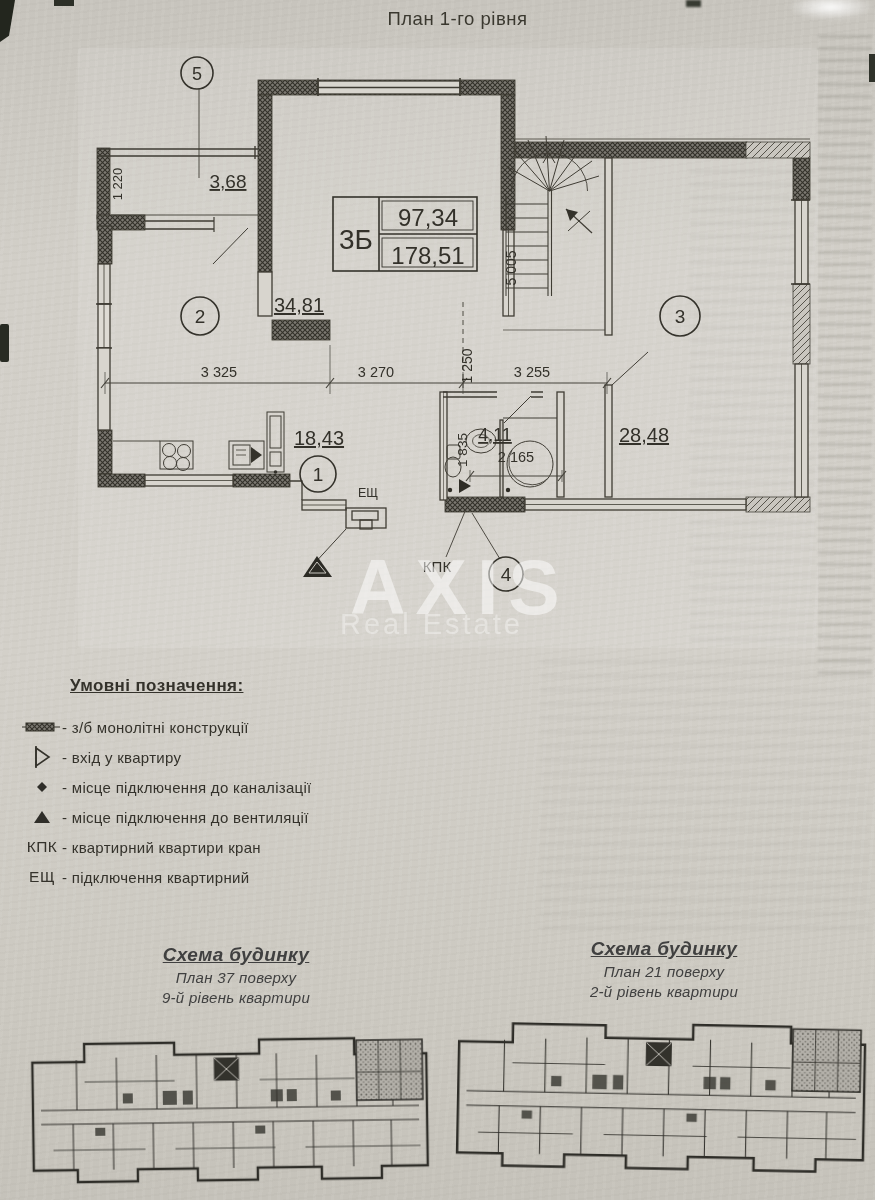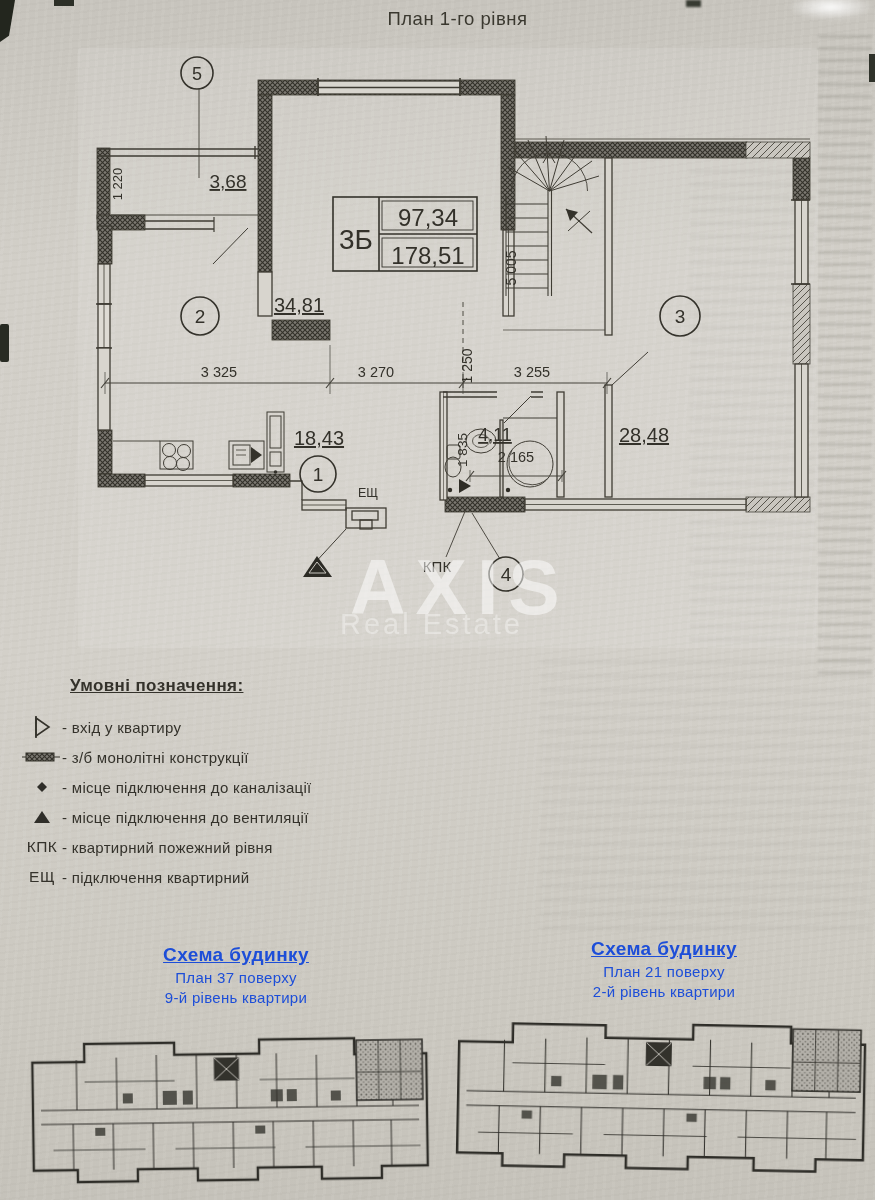--- a/index.html
+++ b/index.html
@@ -40,21 +40,21 @@
   
   .wm1{left:350px;top:543px;font-size:77px;font-weight:bold;letter-spacing:10px;color:rgba(255,255,255,.52);}
   .wm2{left:340px;top:608px;font-size:29px;font-weight:400;letter-spacing:3px;color:rgba(255,255,255,.36);}
   
   .legend{left:22px;top:676px;width:420px;color:#34322b;}
   .legend .lt{font-size:17px;font-weight:bold;text-decoration:underline;letter-spacing:.4px;margin-left:48px;margin-bottom:16px;}
   .lrow{display:flex;align-items:center;height:30px;font-size:15px;letter-spacing:.3px;}
   .lsym{width:40px;display:flex;justify-content:center;align-items:center;font-size:15px;color:#34322b;}
   .lsym.txt{font-size:15.5px;letter-spacing:.5px;}
   
-  .scheme{width:240px;text-align:center;color:#1d4ed8;}
+  .scheme{width:240px;text-align:center;color:#404040;font-style:italic;}
   .scheme .st{font-size:19px;font-weight:bold;text-decoration:underline;letter-spacing:.4px;}
   .scheme .sl{font-size:15px;margin-top:3px;letter-spacing:.3px;}
   .schemeL{left:116px;top:944px;}
   .schemeR{left:544px;top:938px;}
 </style>
 </head>
 <body>
 
 <div class="abs grain"></div>
 <div class="abs plansheet"></div>
@@ -292,59 +292,59 @@
 </svg>
 
 <div class="abs wm1">AXIS</div>
 <div class="abs wm2">Real Estate</div>
 
 <div class="abs legend">
   <div class="lt">Умовні позначення:</div>
 
   <div class="lrow">
     <span class="lsym">
+      <svg width="40" height="16">
+          <line x1="0" y1="8" x2="38" y2="8" stroke="#34322b"></line>
+          <rect x="4" y="4" width="28" height="8" fill="url(#ph)" stroke="#34322b" stroke-width="1"></rect>
+        </svg>
+    </span>
+    <span>- з/б монолітні конструкції</span>
+  </div>
+
+  <div class="lrow">
+    <span class="lsym">
       <svg width="22" height="26" fill="none" stroke="#34322b" stroke-width="1.6">
           <path d="M5,2 V24"></path>
           <path d="M5,4 L18,13 L5,22 Z"></path>
         </svg>
     </span>
     <span>- вхід у квартиру</span>
   </div>
 
   <div class="lrow">
     <span class="lsym">
-      <svg width="40" height="16">
-          <line x1="0" y1="8" x2="38" y2="8" stroke="#34322b"></line>
-          <rect x="4" y="4" width="28" height="8" fill="url(#ph)" stroke="#34322b" stroke-width="1"></rect>
-        </svg>
-    </span>
-    <span>- з/б монолітні конструкції</span>
-  </div>
-
-  <div class="lrow">
-    <span class="lsym">
       <svg width="12" height="12">
           <polygon points="6,1 11,6 6,11 1,6" fill="#2f2e29"></polygon>
         </svg>
     </span>
     <span>- місце підключення до каналізації</span>
   </div>
 
   <div class="lrow">
     <span class="lsym">
       <svg width="20" height="16">
           <polygon points="2,14 18,14 10,2" fill="#2f2e29"></polygon>
         </svg>
     </span>
     <span>- місце підключення до вентиляції</span>
   </div>
 
   <div class="lrow">
     <span class="lsym txt">КПК</span>
-    <span>- квартирний пожежний рівня</span>
+    <span>- квартирний квартири кран</span>
   </div>
 
   <div class="lrow">
     <span class="lsym txt">ЕЩ</span>
     <span>- підключення квартирний</span>
   </div>
 </div>
 
 <div class="abs scheme schemeL">
   <div class="st">Схема будинку</div>

